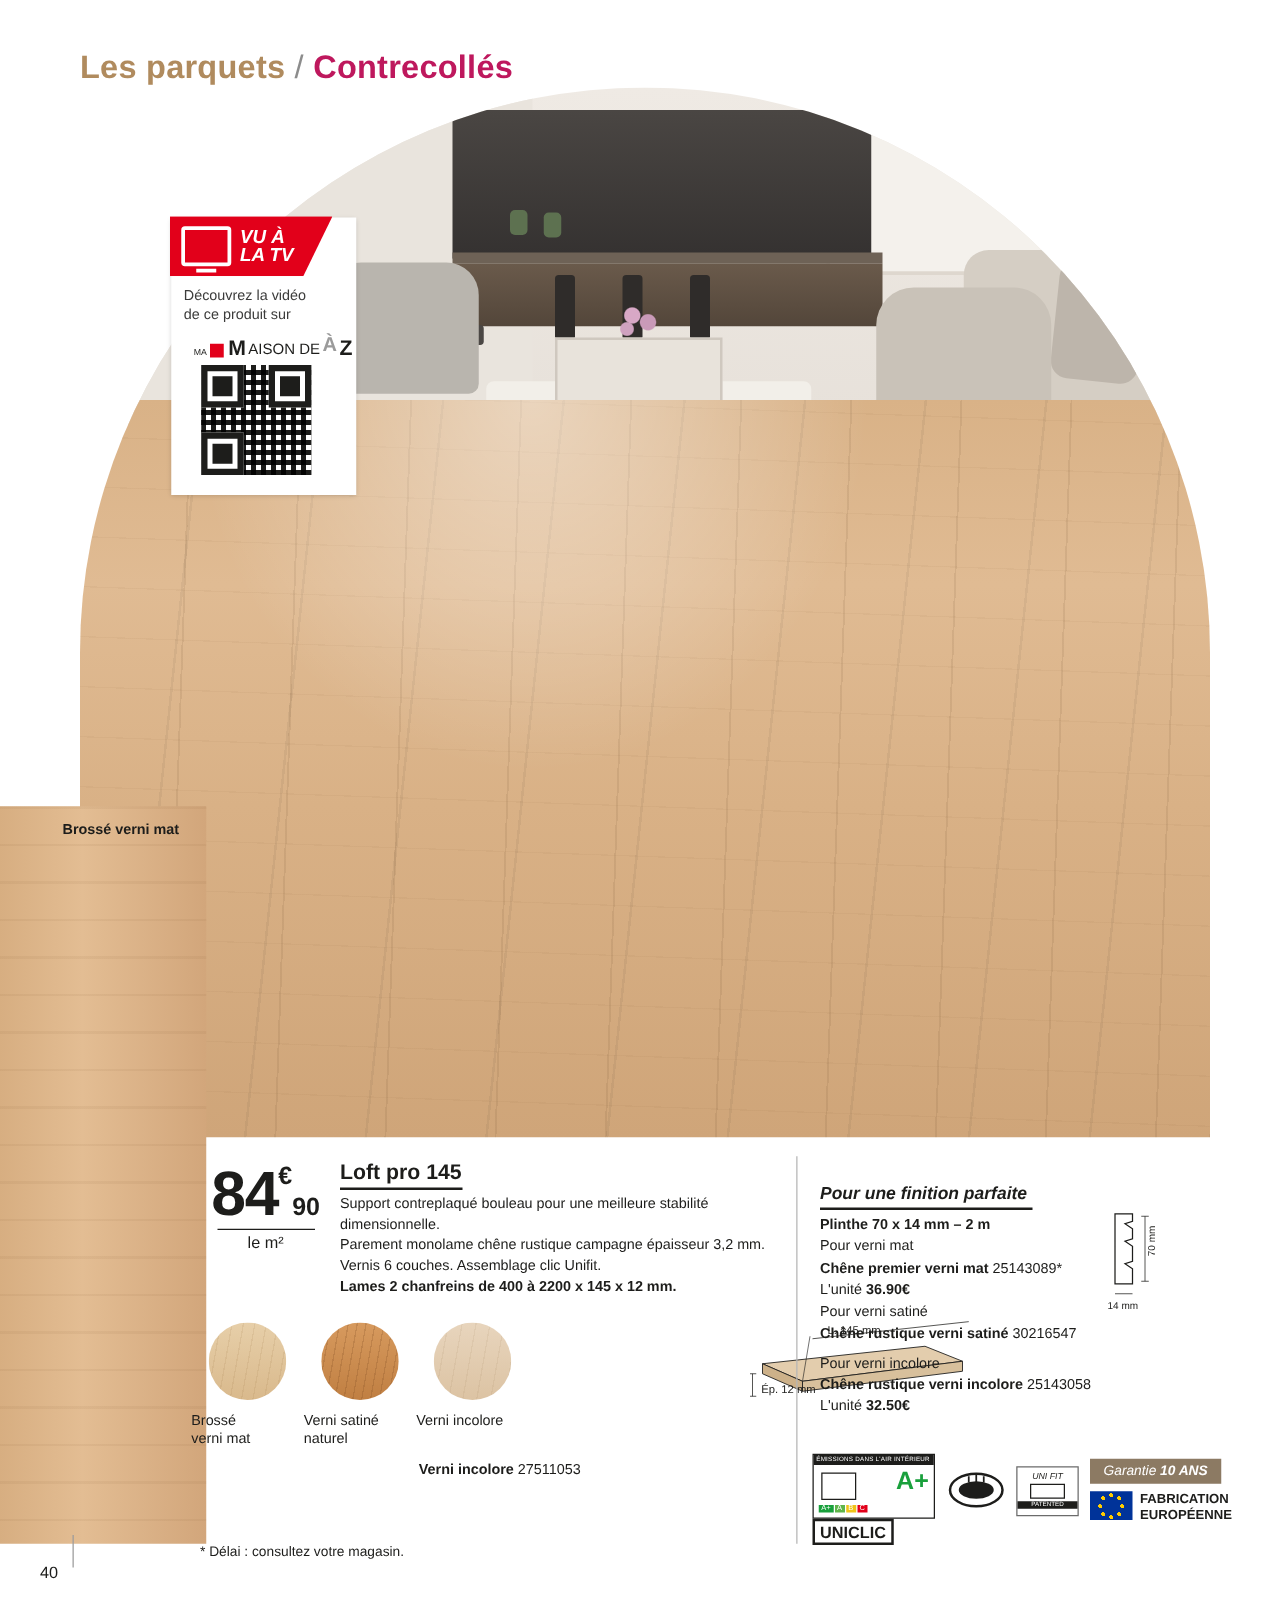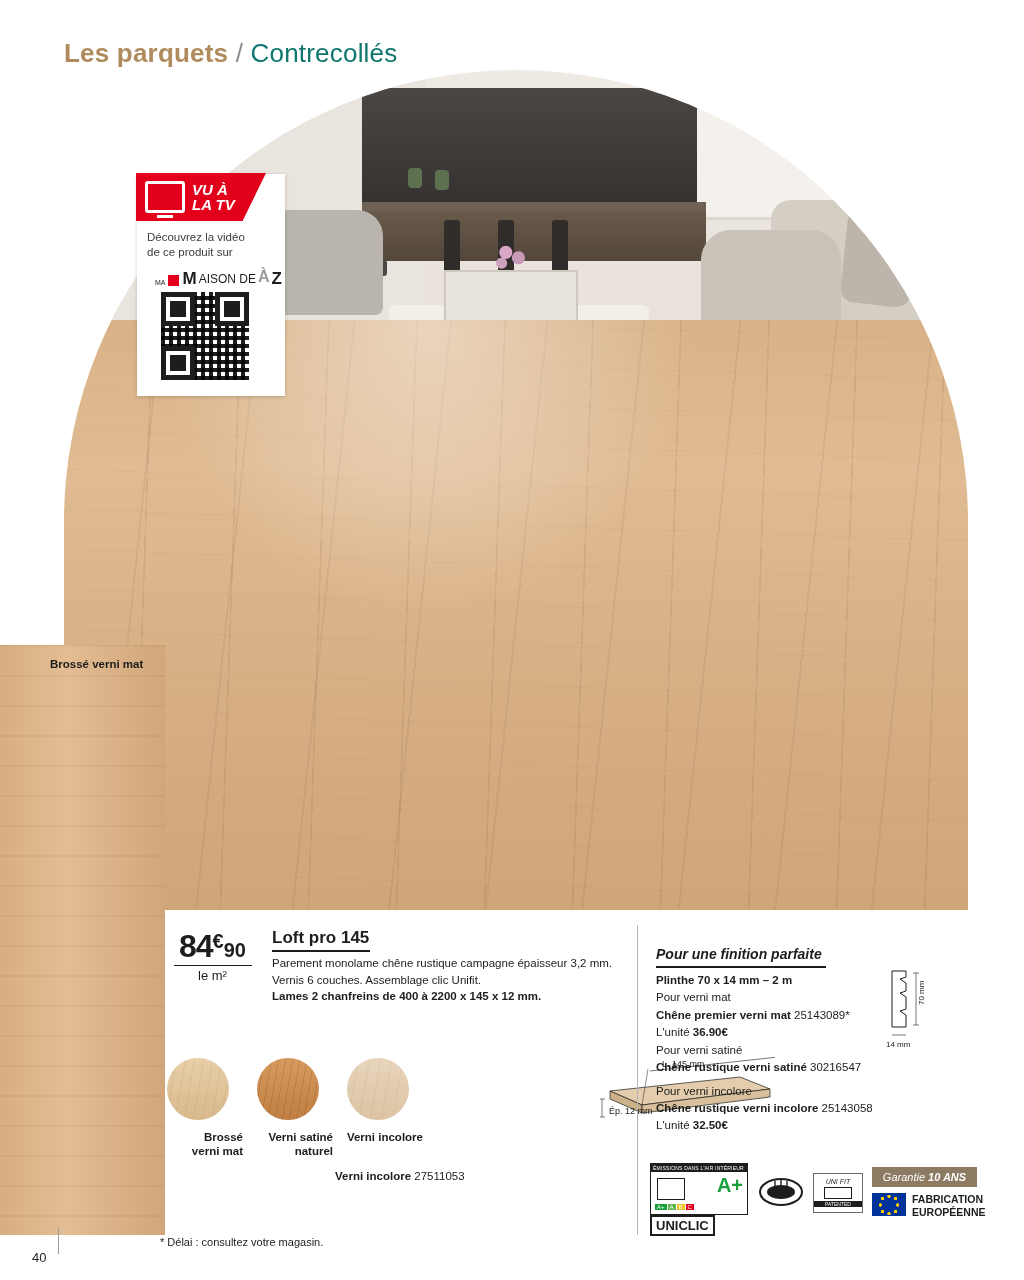--- a/index.html
+++ b/index.html
@@ -8,21 +8,21 @@
     background:#ffffff;
     font-family:"Liberation Sans", sans-serif;
     color:#1d1d1b;
   }
   .page{position:absolute;inset:0;}
 
   
   .header{position:absolute;left:64px;top:38px;font-size:26px;letter-spacing:.2px;}
   .header .cat{color:#b08b5e;font-weight:bold;}
   .header .sep{color:#8c8c8c;font-weight:normal;}
-  .header .sub{color:#0f766e;font-weight:normal;}
+  .header .sub{color:#be185d;font-weight:bold;}
 
   
   .arch{
     position:absolute;left:64px;top:70px;width:904px;height:840px;
     border-radius:452px 452px 0 0;
     overflow:hidden;
   }
   .arch-inner{position:absolute;inset:0;}
   
   .scene{
@@ -125,37 +125,37 @@
   .strip{
     position:absolute;left:0;top:645px;width:165px;height:590px;
     background:
       repeating-linear-gradient(180deg,rgba(120,80,40,.07) 0 2px,transparent 2px 30px),
       linear-gradient(90deg,#d7ae81,#e3bd93 40%,#d2a67b);
   }
   .strip-label{position:absolute;left:50px;top:658px;font-size:11.5px;font-weight:bold;color:#1d1d1b;}
 
   
   .price{position:absolute;left:160px;top:930px;width:105px;text-align:center;}
-  .price .big{font-size:32px;font-weight:bold;letter-spacing:-1px;line-height:1;}
+  .price .big{font-size:50px;font-weight:bold;letter-spacing:-1px;line-height:1;}
   .price .eur{font-size:20px;font-weight:bold;vertical-align:top;}
   .price .cts{font-size:20px;font-weight:bold;}
   .price .unit{font-size:13px;margin-top:2px;}
   .price .rule{width:78px;height:1px;background:#1d1d1b;margin:3px auto 2px;}
 
   .pname{position:absolute;left:272px;top:928px;font-size:17px;font-weight:bold;}
   .pname-rule{position:absolute;left:272px;top:950px;width:98px;height:2px;background:#1d1d1b;}
   .pdesc{position:absolute;left:272px;top:955px;width:352px;font-size:11.5px;line-height:1.45;color:#1d1d1b;}
 
   
   .swatches{position:absolute;left:160px;top:1058px;width:470px;}
   .sw{position:absolute;width:62px;height:62px;border-radius:50%;overflow:hidden;}
   .sw1{left:7px;background:repeating-linear-gradient(100deg,rgba(150,110,60,.12) 0 1px,transparent 1px 9px),linear-gradient(#e7cfa9,#d9b98c);}
   .sw2{left:97px;background:repeating-linear-gradient(100deg,rgba(120,70,30,.22) 0 1px,transparent 1px 7px),linear-gradient(#d79a5e,#c07f42);}
   .sw3{left:187px;background:repeating-linear-gradient(100deg,rgba(150,120,80,.10) 0 1px,transparent 1px 11px),linear-gradient(#e8d5bd,#dcc3a3);}
-  .swl{position:absolute;top:72px;font-size:11.5px;font-weight:bold;text-align:right;width:90px;line-height:1.25;}
+  .swl{position:absolute;top:72px;font-size:11.5px;font-weight:normal;text-align:left;width:90px;line-height:1.25;}
   .swl1{left:-7px;} .swl2{left:83px;} .swl3{left:173px;}
 
   
   .plank{position:absolute;left:600px;top:1055px;width:175px;height:72px;}
   .refs{position:absolute;left:160px;top:1170px;font-size:11.5px;line-height:1.5;}
   .refs b{font-weight:bold;}
   .refs2{position:absolute;left:335px;top:1170px;font-size:11.5px;}
   .delai{position:absolute;left:160px;top:1236px;font-size:11px;}
   .pagenum{position:absolute;left:32px;top:1250px;font-size:13px;color:#1d1d1b;}
   .pagebar{position:absolute;left:58px;top:1228px;width:1px;height:26px;background:#9b9b9b;}
@@ -271,20 +271,21 @@
     <div>
       <span class="big">84</span><span class="eur">€</span><span class="cts">90</span>
     </div>
     <div class="rule"></div>
     <div class="unit">le m²</div>
   </div>
 
   <div class="pname">Loft pro 145</div>
   <div class="pname-rule"></div>
   <div class="pdesc">
+    <div>Support contreplaqué bouleau pour une meilleure stabilité dimensionnelle.</div>
     <div>Parement monolame chêne rustique campagne épaisseur 3,2 mm.</div>
     <div>Vernis 6 couches. Assemblage clic Unifit.</div>
     <div style="font-weight:bold">Lames 2 chanfreins de 400 à 2200 x 145 x 12 mm.</div>
   </div>
 
   <div class="swatches">
     <div class="sw sw1"></div>
     <div class="sw sw2"></div>
     <div class="sw sw3"></div>
     <div class="swl swl1">

